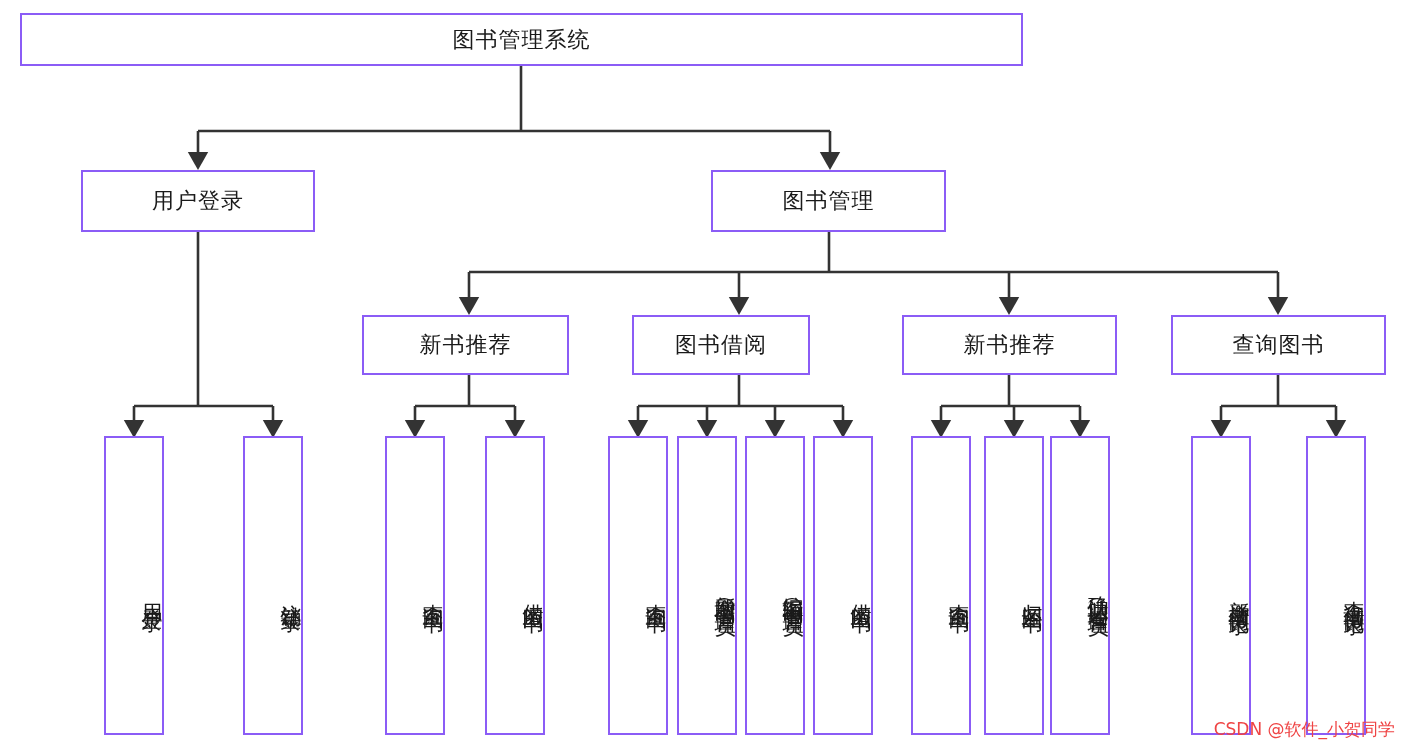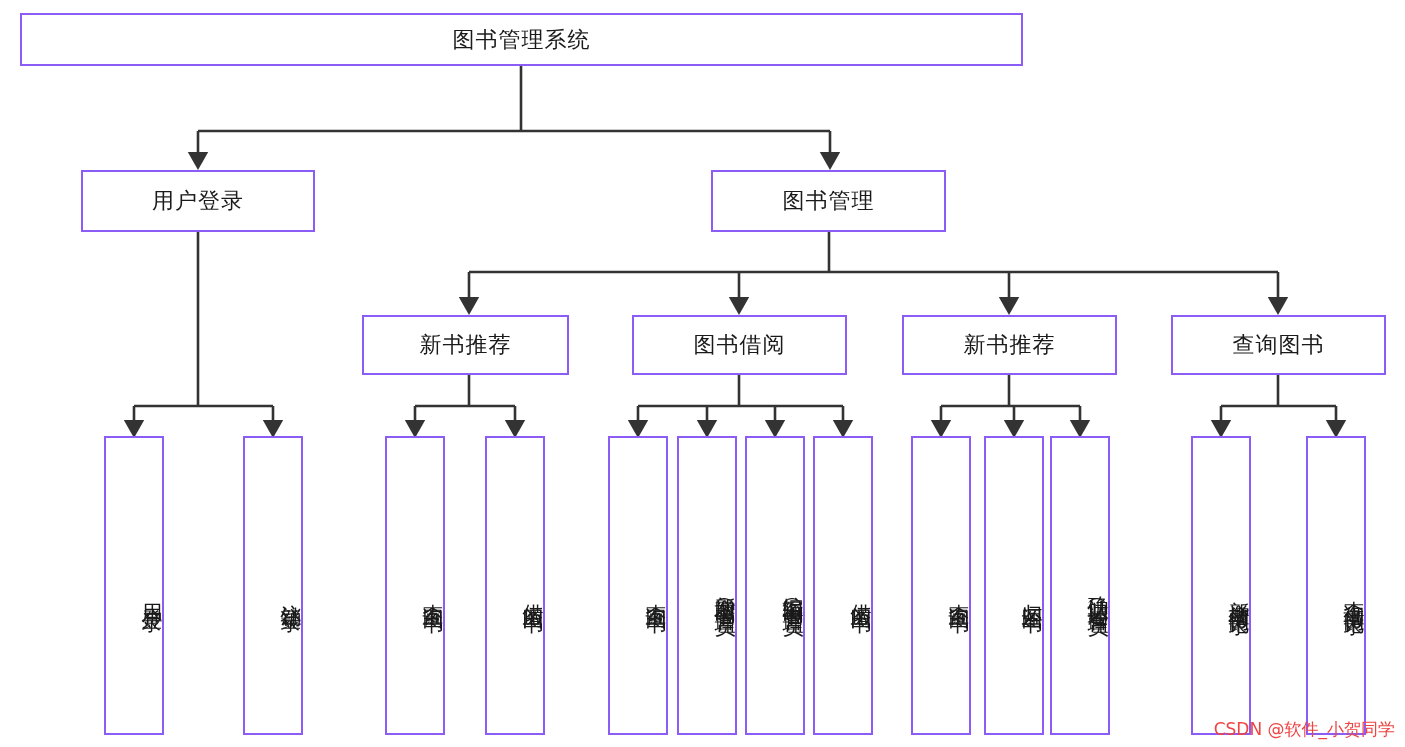--- a/index.html
+++ b/index.html
@@ -122,21 +122,21 @@
   <div class="node horiz" style="left:81px; top:170px; width:234px; height:62px;">
     <span>用户登录</span>
   </div>
   <div class="node horiz" style="left:711px; top:170px; width:235px; height:62px;">
     <span>图书管理</span>
   </div>
 
   <div class="node horiz" style="left:362px; top:315px; width:207px; height:60px;">
     <span>新书推荐</span>
   </div>
-  <div class="node horiz" style="left:632px; top:315px; width:215px; height:60px;">
+  <div class="node horiz" style="left:632px; top:315px; width:178px; height:60px;">
     <span>图书借阅</span>
   </div>
   <div class="node horiz" style="left:902px; top:315px; width:215px; height:60px;">
     <span>新书推荐</span>
   </div>
   <div class="node horiz" style="left:1171px; top:315px; width:215px; height:60px;">
     <span>查询图书</span>
   </div>
 
   <div class="node vert" style="left:104px; top:436px; width:60px; height:299px;">

